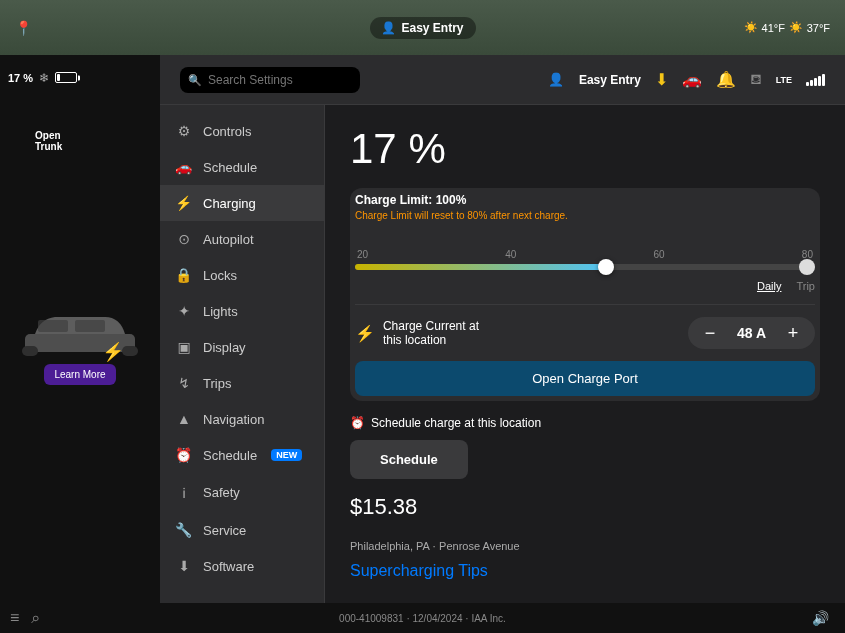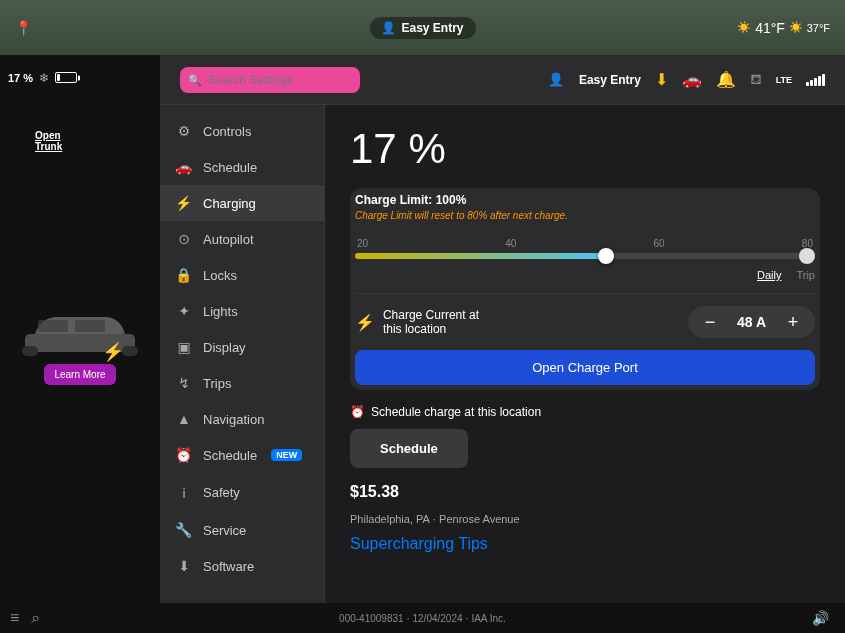--- a/index.html
+++ b/index.html
@@ -162,22 +162,21 @@
     }
     .charge-limit-title {
       color: #fff;
       font-size: 12px;
       font-weight: 600;
       margin-bottom: 3px;
     }
     .charge-limit-subtitle {
       color: #ff9500;
       font-size: 10px;
-      margin-bottom: 17px;
-      font-style: italic;
+      margin-bottom: 28px;
     }
 
     
     .charge-bar-container {
       position: relative;
       margin-bottom: 10px;
     }
     .charge-bar-labels {
       display: flex;
       justify-content: space-between;
@@ -274,21 +273,21 @@
       font-weight: 600;
       min-width: 35px;
       text-align: center;
     }
 
     .open-charge-port-btn {
       display: block;
       width: 100%;
       margin-top: 12px;
       padding: 10px;
-      background: #1d4ed8;
+      background: #0c4a6e;
       border: none;
       border-radius: 8px;
       color: #fff;
       font-size: 13px;
       cursor: pointer;
       text-align: center;
     }
 
     .schedule-section {
       margin-bottom: 15px;
@@ -314,23 +313,23 @@
 
     .last-session {
       color: #fff;
     }
     .last-session-title {
       font-size: 12px;
       font-weight: 600;
       margin-bottom: 6px;
     }
     .last-session-amount {
-      font-size: 16px;
-      font-weight: 700;
-      margin-bottom: 12px;
+      font-size: 22px;
+      font-weight: 400;
+      margin-bottom: 20px;
     }
     .last-session-location {
       font-size: 11px;
       color: #aaa;
       margin-bottom: 10px;
     }
     .last-session-date {
       font-size: 11px;
       color: #aaa;
       margin-bottom: 8px;
@@ -399,36 +398,35 @@
       position: relative;
     }
     .open-trunk-label {
       color: #fff;
       font-size: 10px;
       font-weight: 600;
       text-align: left;
       position: absolute;
       top: 30px;
       left: 15px;
-      text-decoration: underline;
     }
     .car-svg {
       width: 120px;
       opacity: 0.9;
     }
     .charging-bolt {
       position: absolute;
       right: 15px;
       top: 50%;
       transform: translateY(-50%);
       color: #4fc3f7;
       font-size: 18px;
     }
     .learn-more-btn {
-      background: #a21caf;
+      background: #4c1d95;
       border: none;
       border-radius: 6px;
       color: #fff;
       font-size: 10px;
       padding: 5px 10px;
       cursor: pointer;
       margin-bottom: 15px;
     }
 
     
@@ -488,21 +486,21 @@
   <div class="top-bar-left">
     <span style="color:#fff;font-size:14px;">📍</span>
   </div>
   <div class="top-bar-center">
     <span style="color:#fff;font-size:12px;">👤</span>
     <span style="color:#fff;font-size:12px;font-weight:600;">Easy Entry</span>
   </div>
   <div class="top-bar-right">
     <div class="weather-info">
       <span>☀️</span>
-      <span style="color:#fff;font-size:14px;">41°F</span>
+      <span style="color:#fff;font-size:11px;">41°F</span>
       <span>☀️</span>
       <span style="color:#fff;font-size:11px;">37°F</span>
     </div>
   </div>
 </div>
 
 <div class="left-panel">
 
   <div class="status-bar-area">
     <span style="color:#fff;font-size:11px;font-weight:600;">17 %</span>
@@ -530,21 +528,21 @@
     <button class="learn-more-btn">Learn More</button>
   </div>
 </div>
 
 <div class="main-content">
 
   <div class="header">
     <div class="header-left">
       <div class="search-wrapper" style="position:relative;flex:1;max-width:180px;">
         <span class="search-icon-inner">🔍</span>
-        <input type="text" style="width: 100%; background: #ec4899; border: none; border-radius: 8px; padding: 6px 10px 6px 28px; color: rgb(255, 255, 255); font-size: 12px; outline: none;" placeholder="Search Settings">
+        <input type="text" style="width: 100%; background: #000000; border: none; border-radius: 8px; padding: 6px 10px 6px 28px; color: rgb(255, 255, 255); font-size: 12px; outline: none;" placeholder="Search Settings">
       </div>
     </div>
     <div class="header-right">
       <span style="color:#888;font-size:13px;">👤</span>
       <span style="color:#fff;font-size:12px;font-weight:600;">Easy Entry</span>
       <span style="color:#f5c518;font-size:16px;">⬇</span>
       <span style="color:#888;font-size:16px;">🚗</span>
       <span style="color:#f5c518;font-size:16px;">🔔</span>
       <span style="color:#888;font-size:14px;">⛾</span>
       <span style="color:#fff;font-size:9px;font-weight:bold;">LTE</span>

